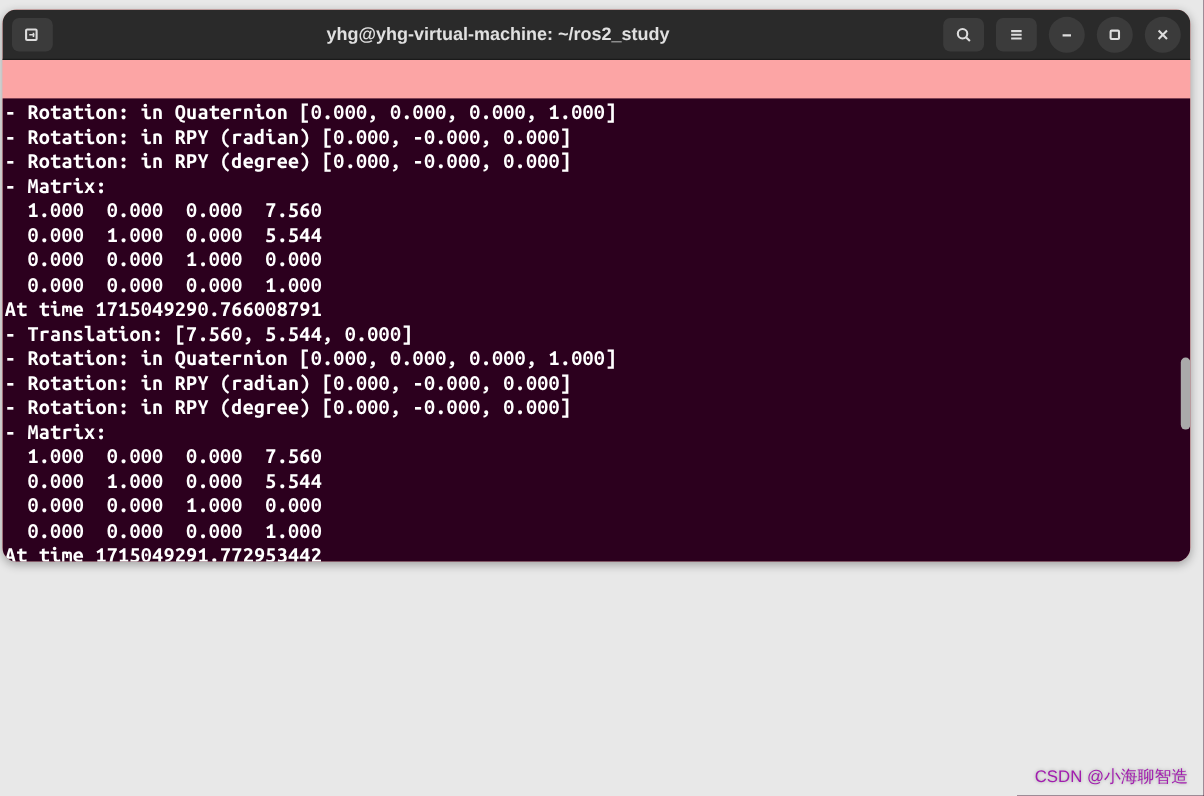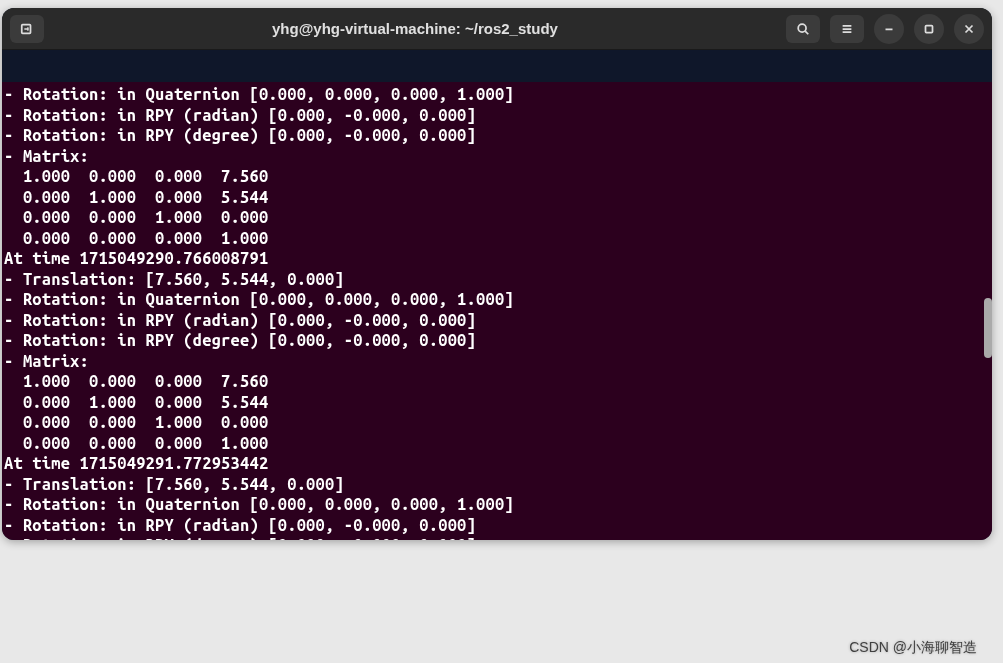--- a/index.html
+++ b/index.html
@@ -9,22 +9,22 @@
       width: 1003px;
       height: 663px;
       position: relative;
       overflow: hidden;
     }
     .window {
       position: absolute;
       top: 8px;
       left: 2px;
       width: 990px;
-      height: 532px;
-      background: #0f172a;
+      height: 460px;
+      background: #fca5a5;
       border-radius: 12px;
       overflow: hidden;
       box-shadow: 0 2px 8px rgba(0,0,0,0.3);
     }
     .titlebar {
       height: 42px;
       background: #2a2a2a;
       display: flex;
       align-items: center;
       padding: 0 8px;
@@ -79,22 +79,22 @@
       right: 0;
       top: 290px;
       width: 8px;
       height: 60px;
       background: #aaa;
       border-radius: 4px;
     }
     .watermark {
       position: absolute;
       bottom: 6px;
-      right: 26px;
-      color: #404040;
+      right: 13px;
+      color: #a21caf;
       font-size: 14px;
       font-family: sans-serif;
       text-shadow: 0 0 3px rgba(0,0,0,0.3);
     }
   </style>
 </head>
 <body>
 
 <div class="window">
   <div class="titlebar">

